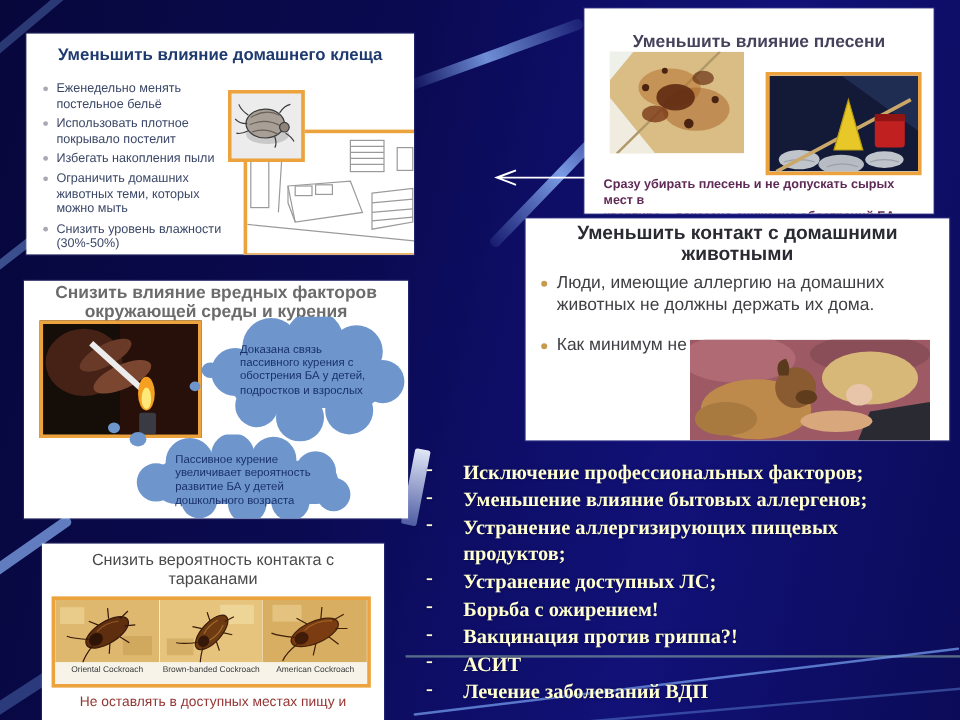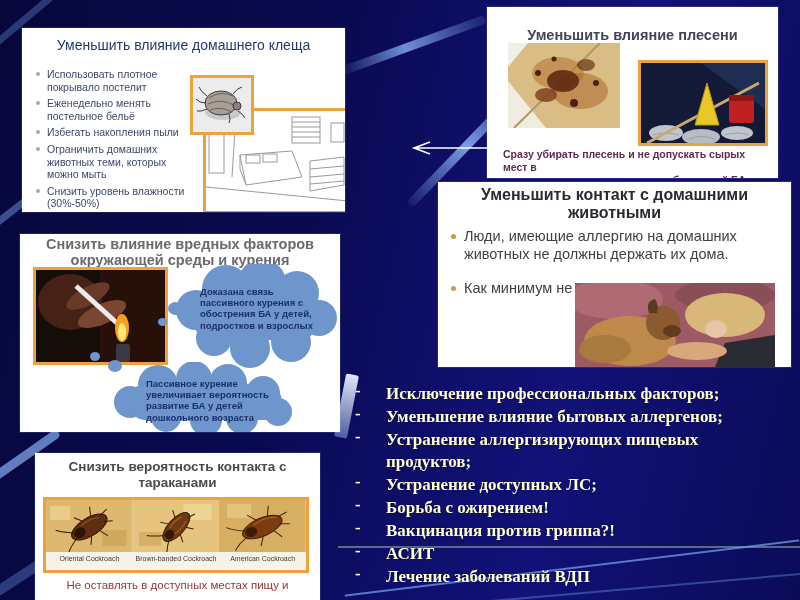--- a/index.html
+++ b/index.html
@@ -20,21 +20,21 @@
   .b-hline{left:338px;top:546px;width:462px;height:2px;background:rgba(150,185,168,.55);border-radius:0;}
   .b-d1{left:343px;top:567px;width:458px;height:2px;transform:rotate(-6.9deg);background:rgba(115,155,235,.75);}
   .b-d2{left:475px;top:587px;width:330px;height:2px;transform:rotate(-5deg);background:rgba(100,140,220,.45);}
 
   .card{position:absolute;background:#fff;overflow:hidden;box-shadow:0 0 0 1px rgba(200,210,255,.12);}
   .fig{position:absolute;overflow:hidden;}
   .ob{border:3px solid #eda33d;}
 
   
   .card-mite{left:22px;top:28px;width:323px;height:184px;}
-  .c-title{margin:0;text-align:center;font-weight:normal;}
+  .c-title{margin:0;text-align:center;font-weight:bold;}
   .mite-title{padding-top:9px;font-size:14px;color:#1f3a6e;}
   .mite-list{position:absolute;left:12px;top:40px;width:162px;margin:0;padding:0;list-style:none;}
   .mite-list li{position:relative;padding-left:13px;margin-bottom:4px;
                 font-size:10.5px;line-height:1.2;color:#3c4868;}
   .mite-list li::before{content:"";position:absolute;left:2px;top:4px;width:4px;height:4px;
                 border-radius:50%;background:#a9a9b4;}
   .fig-mite{left:168px;top:47px;width:58px;height:54px;background:#ededed;z-index:2;}
   .fig-bed{left:181px;top:80px;width:142px;height:100px;background:#fff;z-index:1;}
 
   
@@ -56,32 +56,32 @@
   .fig-dog{left:137px;top:101px;width:200px;height:84px;z-index:3;}
 
   
   .card-smoking{left:20px;top:234px;width:320px;height:198px;}
   .smoke-title{padding-top:3px;font-size:14.5px;color:#6b6b6b;font-weight:600;line-height:1.1;}
   .fig-smoke{left:13px;top:33px;width:129px;height:92px;background:#140c08;}
   .cloud{position:absolute;}
   .cloud svg{position:absolute;left:0;top:0;width:100%;height:100%;}
   .cloud-1{left:150px;top:30px;width:170px;height:104px;}
   .cloud-2{left:90px;top:128px;width:190px;height:74px;}
-  .cloud-text{position:absolute;z-index:2;font-size:9.5px;font-weight:bold;color:#19306b;line-height:1.18;}
+  .cloud-text{position:absolute;z-index:2;font-size:9.5px;font-weight:normal;color:#19306b;line-height:1.18;}
   .ct1{left:30px;top:22px;width:118px;}
   .ct2{left:36px;top:16px;width:128px;}
   .bub{position:absolute;border-radius:50%;background:#6e96cc;}
   .bub1{left:148px;top:68px;width:15px;height:13px;}
   .bub2{left:138px;top:84px;width:9px;height:8px;}
   .bub3{left:70px;top:118px;width:10px;height:9px;}
   .bub4{left:88px;top:126px;width:14px;height:12px;}
 
   
   .card-roach{left:35px;top:453px;width:285px;height:147px;}
-  .roach-title{padding:6px 16px 0 16px;font-size:13.5px;color:#4a4a4a;font-weight:700;line-height:1.2;}
+  .roach-title{padding:6px 16px 0 16px;font-size:13.5px;color:#4a4a4a;font-weight:400;line-height:1.2;}
   .roach-strip{position:absolute;left:8px;top:44px;width:260px;height:70px;display:flex;background:#f7f3e8;}
   .panel{flex:1;display:flex;flex-direction:column;overflow:hidden;}
   .panel .ph{height:52px;}
   .panel .ph svg{display:block;width:100%;height:100%;}
   .plabel{flex:1;font-size:7px;color:#3a3a3a;text-align:center;padding-top:3px;background:#f7f3e8;}
   .roach-cap{position:absolute;left:0;top:126px;width:100%;text-align:center;
              font-size:11.5px;font-weight:normal;color:#943634;}
 
   
   .arrow{position:absolute;left:406px;top:139px;width:86px;height:18px;}
@@ -106,22 +106,22 @@
   <div class="beam b-la"></div>
   <div class="beam b-lb"></div>
   <div class="beam b-bl"></div>
   <div class="beam b-hline"></div>
   <div class="beam b-d1"></div>
   <div class="beam b-d2"></div>
 
   <div class="card card-mite">
     <h2 class="c-title mite-title">Уменьшить влияние домашнего клеща</h2>
     <ul class="mite-list">
+      <li>Еженедельно менять постельное бельё</li>
       <li>Использовать плотное покрывало постелит</li>
-      <li>Еженедельно менять постельное бельё</li>
       <li>Избегать накопления пыли</li>
       <li>Ограничить домашних животных теми, которых можно мыть</li>
       <li>Снизить уровень влажности (30%-50%)</li>
     </ul>
     <div class="fig ob fig-bed">
       <svg viewBox="0 0 142 100" width="142" height="100">
         <g fill="none" stroke="#9a9a9a" stroke-width="1">
           <path d="M0,76 L142,90"></path>
           <path d="M30,2 L26,66"></path>
           <rect x="3" y="18" width="15" height="44"></rect>

